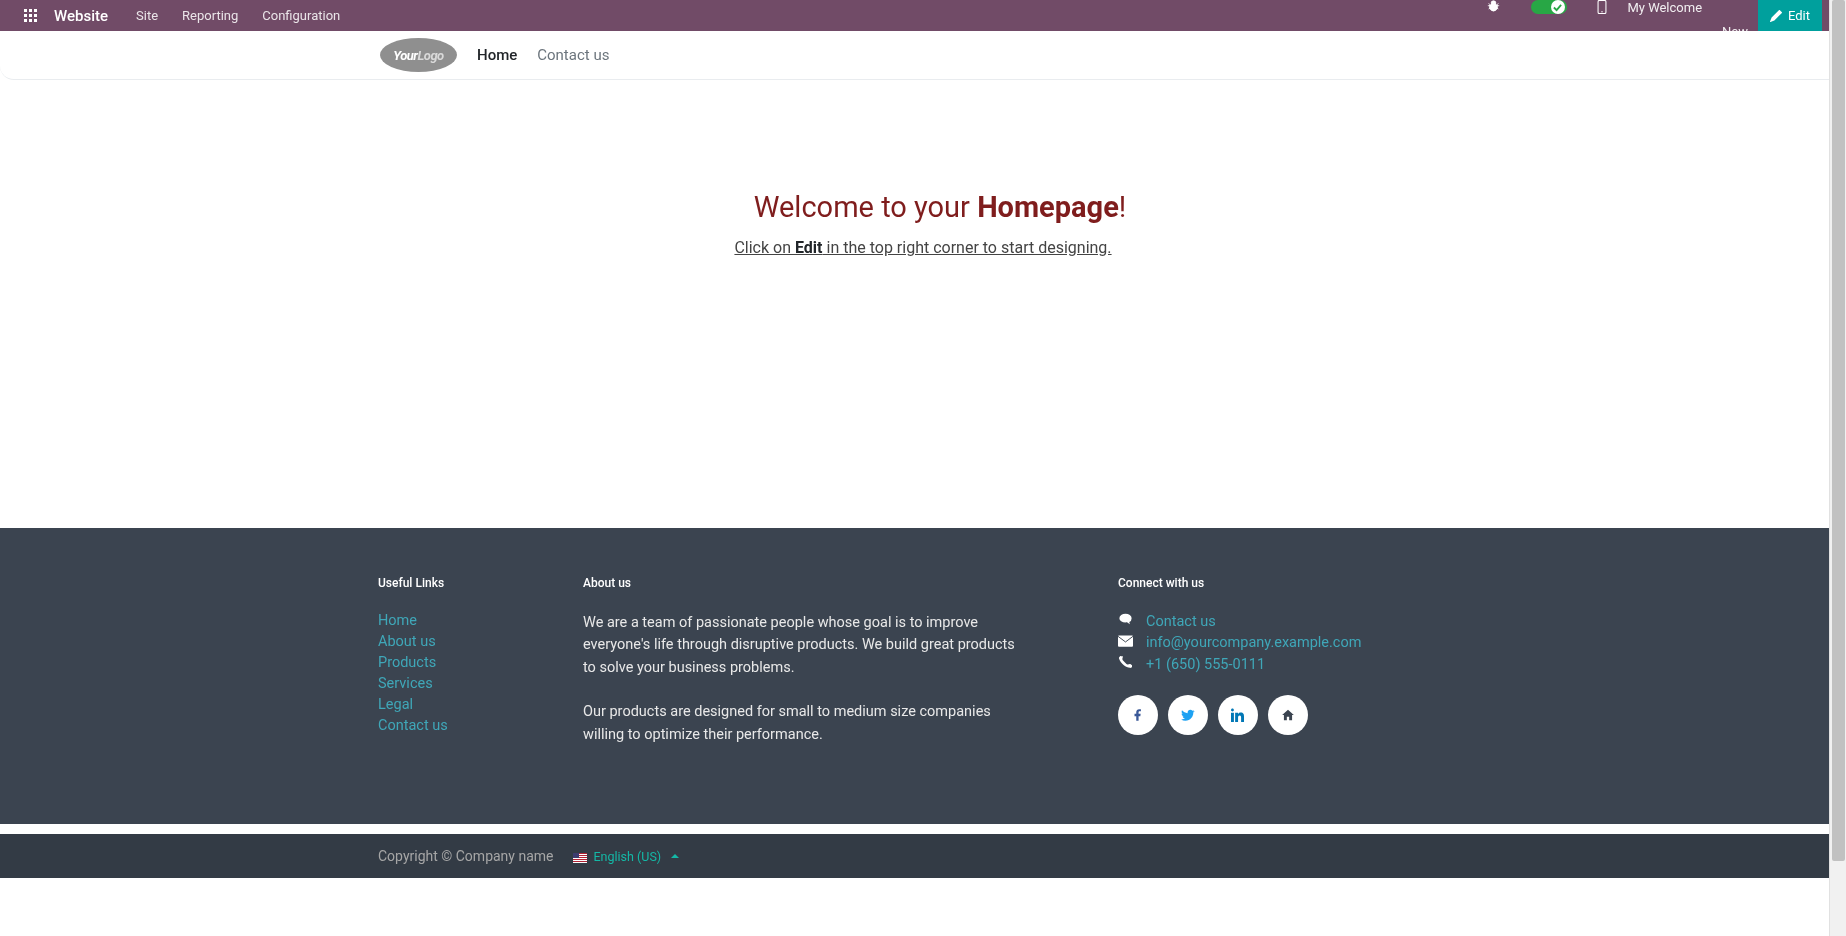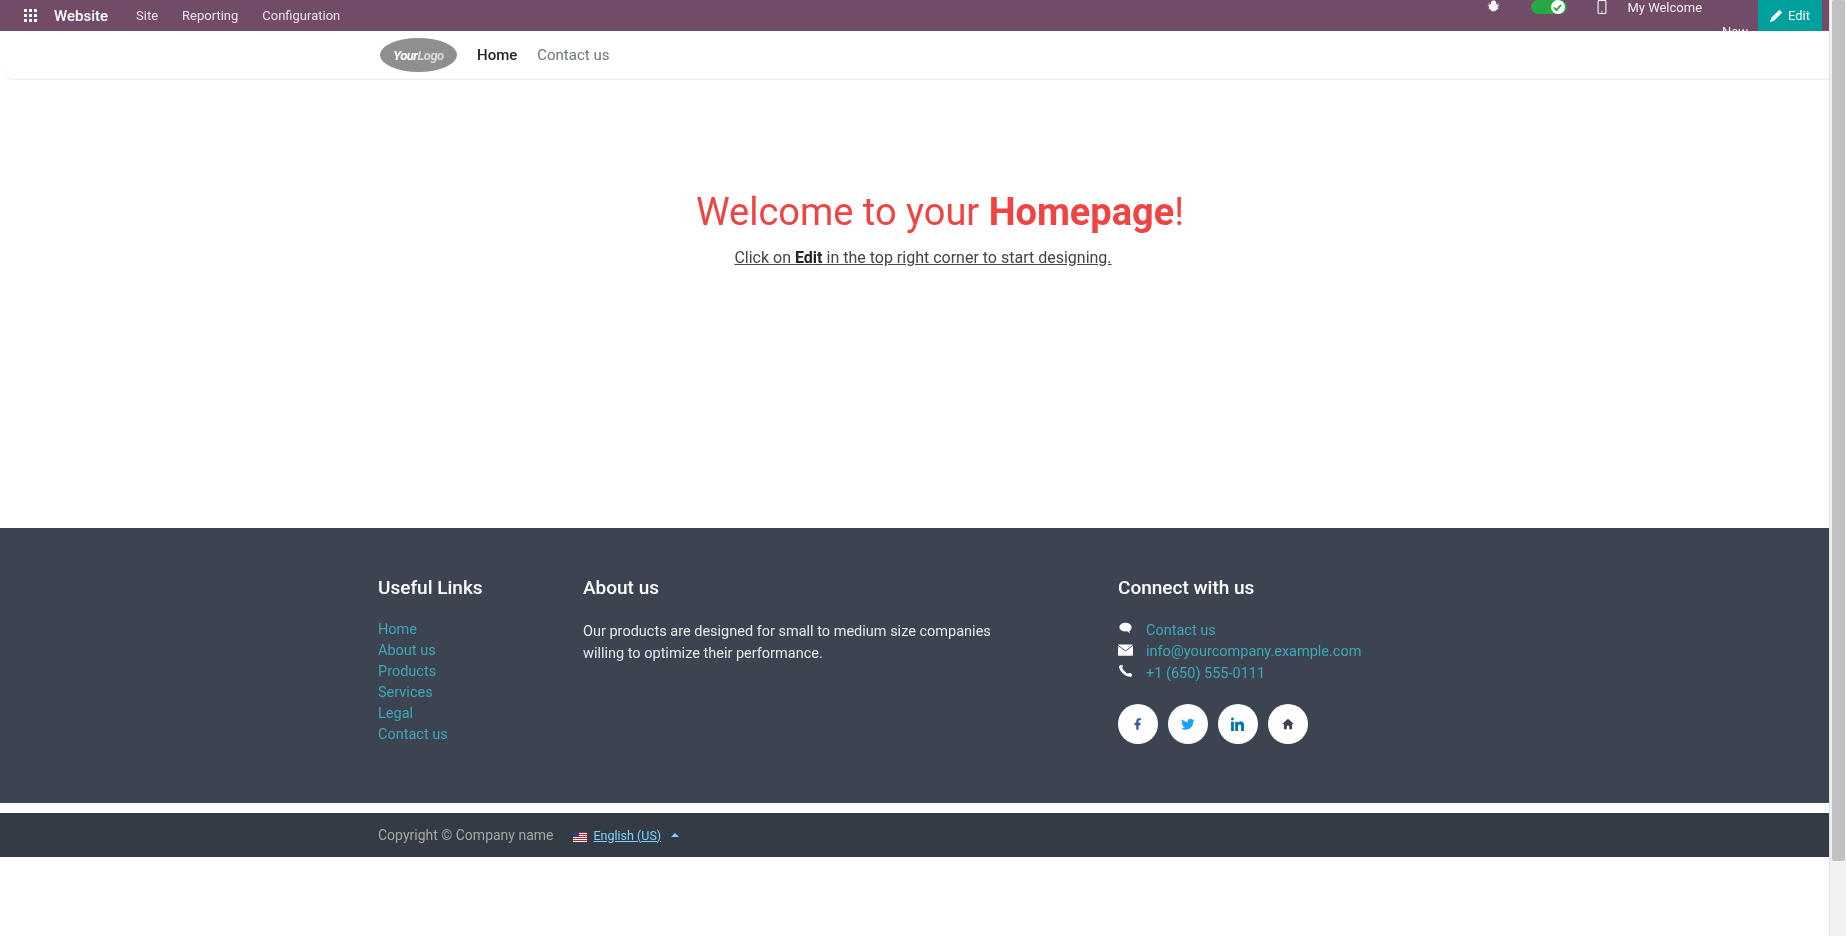--- a/index.html
+++ b/index.html
@@ -131,23 +131,23 @@
   }
   
   .main {
     min-height: 448px;
     display: flex;
     flex-direction: column;
     align-items: center;
     padding-top: 110px;
   }
   .hero-title {
-    font-size: 38px;
+    font-size: 29px;
     font-weight: 400;
-    color: #ef4444;
+    color: #7f1d1d;
     margin-left: 34px;
   }
   .hero-title strong { font-weight: 700; }
   .hero-sub {
     margin-top: 14px;
     font-size: 16px;
     color: #444;
     text-decoration: underline;
   }
   .hero-sub strong { font-weight: 700; color: #212529; }
@@ -161,21 +161,21 @@
     max-width: 1090px;
     margin: 0 auto;
     display: flex;
     gap: 20px;
   }
   .col-links { width: 185px; flex-shrink: 0; }
   .col-about { width: 440px; flex-shrink: 0; }
   .col-spacer { flex: 1; }
   .col-connect { width: 350px; flex-shrink: 0; }
   .footer h4 {
-    font-size: 19px;
+    font-size: 12px;
     font-weight: 500;
     margin-bottom: 22px;
   }
   .footer-link-list { list-style: none; }
   .footer-link-list li { margin-bottom: 4px; font-size: 14.5px; }
   .footer-link-list a, .connect-link { color: #3fa7b8; text-decoration: none; cursor: pointer; }
   .about-text { font-size: 14.5px; line-height: 1.55; margin-bottom: 22px; color: #e8e8e8; }
   .connect-item { display: flex; align-items: center; gap: 12px; margin-bottom: 4px; font-size: 14.5px; }
   .connect-icon { width: 16px; color: #fff; flex-shrink: 0; }
   .social-row { margin-top: 22px; display: flex; gap: 10px; }
@@ -206,23 +206,22 @@
     display: flex;
     align-items: center;
     gap: 20px;
     text-align: right;
   }
   .lang-selector {
     display: inline-flex;
     align-items: center;
     gap: 6px;
     font-size: 12.5px;
-    color: #7dd3fc;
-    cursor: pointer;
-    text-decoration: underline;
+    color: #14b8a6;
+    cursor: pointer;
   }
   .flag-icon {
     width: 14px; height: 10px;
     display: inline-block;
   }
   .caret-up-sm::after {
     content: "";
     display: inline-block;
     margin-left: 4px;
     vertical-align: middle;
@@ -343,20 +342,21 @@
         <li><a>Home</a></li>
         <li><a>About us</a></li>
         <li><a>Products</a></li>
         <li><a>Services</a></li>
         <li><a>Legal</a></li>
         <li><a>Contact us</a></li>
       </ul>
     </div>
     <div class="col-about">
       <h4>About us</h4>
+      <p class="about-text">We are a team of passionate people whose goal is to improve everyone's life through disruptive products. We build great products to solve your business problems.</p>
       <p class="about-text">Our products are designed for small to medium size companies willing to optimize their performance.</p>
     </div>
     <div class="col-spacer"></div>
     <div class="col-connect">
       <h4>Connect with us</h4>
       <div class="connect-item">
         <span class="connect-icon">
           <svg width="15" height="14" viewBox="0 0 16 16">
               <path fill="#fff" d="M8 2a7 5 0 1 0 0 10c.6 0 1.2-.06 1.7-.18L13 14l-.7-2.5A5 5 0 0 0 15 7a7 5 0 0 0-7-5z"></path>
             </svg>

